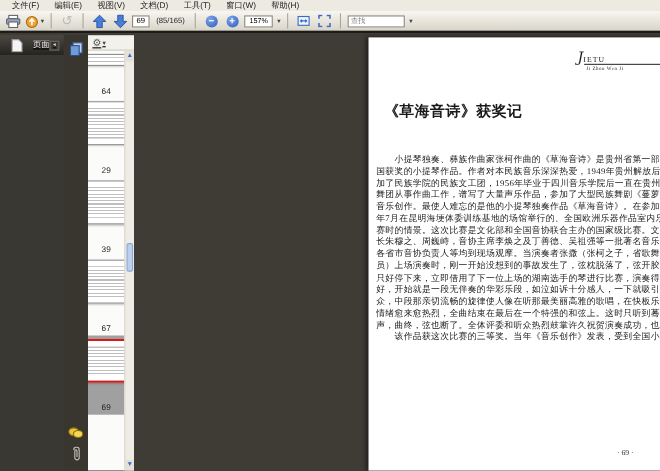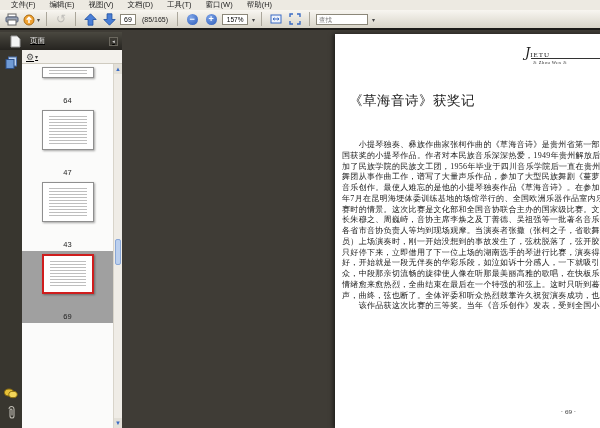--- a/index.html
+++ b/index.html
@@ -23,21 +23,21 @@
   .circle-btn { width:11px; height:11px; border-radius:50%; background:radial-gradient(circle at 35% 30%, #7da4e8, #2d5cb8);
                 color:#fff; font-size:9px; line-height:10px; text-align:center; font-weight:bold; }
   .search-input { width:52px; height:11px; border:1px solid #8b8779; font-size:6.5px; padding:0 2px; color:#333; background:#fff; }
   .grayed { opacity:.45; filter:grayscale(1); }
   .undo-glyph { font-size:12px; color:#8d897c; }
 
   
   .content { position:absolute; top:32px; bottom:0; left:0; right:0; display:flex; }
 
   
-  .sidebar { width:122px; display:flex; flex-direction:column; background:#3a3832;text-decoration:underline; }
+  .sidebar { width:122px; display:flex; flex-direction:row; background:#3a3832;text-decoration:underline; }
   .sidebar-header { height:18px; background:linear-gradient(#4a4840,#262420); display:flex; align-items:center;
                     padding:0 4px 0 10px; }
   .sidebar-header .title { color:#e8e8e8; font-size:7.5px; margin-left:9px; flex:1; }
   .collapse-btn { width:9px; height:9px; background:#3a3832; border:1px solid #6b685f; color:#ddd; font-size:5px;
                   line-height:7px; text-align:center; }
   .sidebar-body { flex:1; display:flex; overflow:hidden; }
   .icon-strip { width:22px; background:#38362f; position:relative; display:flex; flex-direction:column; align-items:center; }
   .strip-ic { margin-top:6px; }
   .strip-bottom { position:absolute; bottom:8px; display:flex; flex-direction:column; gap:7px; align-items:center; }
 
@@ -66,21 +66,21 @@
 
   
   .doc-area { flex:1; position:relative; background:#3f3c36; }
   .page { position:absolute; left:213px; top:2px; width:269px; bottom:0; background:#fff;
           box-shadow:-2px 0 4px rgba(0,0,0,.5); font-family:"Liberation Serif", serif; color:#1a1a1a; }
   .logo { position:absolute; top:10px; left:190px; line-height:1; white-space:nowrap; }
   .logo-script { font-family:"DejaVu Serif", serif; font-style:italic; font-size:13px; }
   .logo-rest { font-size:7px; letter-spacing:1px; }
   .logo-rule { position:absolute; top:24px; left:196px; right:0; border-top:1px solid #333; }
   .logo-sub { position:absolute; top:26px; left:198px; font-size:4.5px; letter-spacing:.5px; color:#222; }
-  .page-title { position:absolute; top:58px; left:14px; font-size:13.5px; font-weight:normal; letter-spacing:.5px; }
+  .page-title { position:absolute; top:58px; left:14px; font-size:13.5px; font-weight:bold; letter-spacing:.5px; }
   .page-body { position:absolute; top:106px; left:7px; width:259px; }
   .body-line { font-size:8px; line-height:10.75px; letter-spacing:.32px; white-space:nowrap; }
   .page-footer { position:absolute; top:374px; right:28px; font-size:7px; color:#333;font-family:Liberation Serif, serif; }
 
   svg { display:block; }
 </style>
 </head>
 <body>
 
 <div class="menubar">
@@ -198,30 +198,36 @@
                 <div class="thumb-page">
                   <div class="thumb-fill"></div>
                 </div>
                 <div class="thumb-label">64</div>
               </div>
 
               <div class="thumb-item">
                 <div class="thumb-page">
                   <div class="thumb-fill"></div>
                 </div>
-                <div class="thumb-label">47</div>
+                <div class="thumb-label">29</div>
               </div>
 
               <div class="thumb-item">
                 <div class="thumb-page">
                   <div class="thumb-fill"></div>
                 </div>
-                <div class="thumb-label">43</div>
-              </div>
-
+                <div class="thumb-label">39</div>
+              </div>
+
+              <div class="thumb-item">
+                <div class="thumb-page">
+                  <div class="thumb-fill"></div>
+                </div>
+                <div class="thumb-label">67</div>
+              </div>
 
 
               <div class="thumb-item selected">
                 <div class="thumb-page">
                   <div class="thumb-fill"></div>
                 </div>
                 <div class="thumb-label">69</div>
               </div>
 
 

